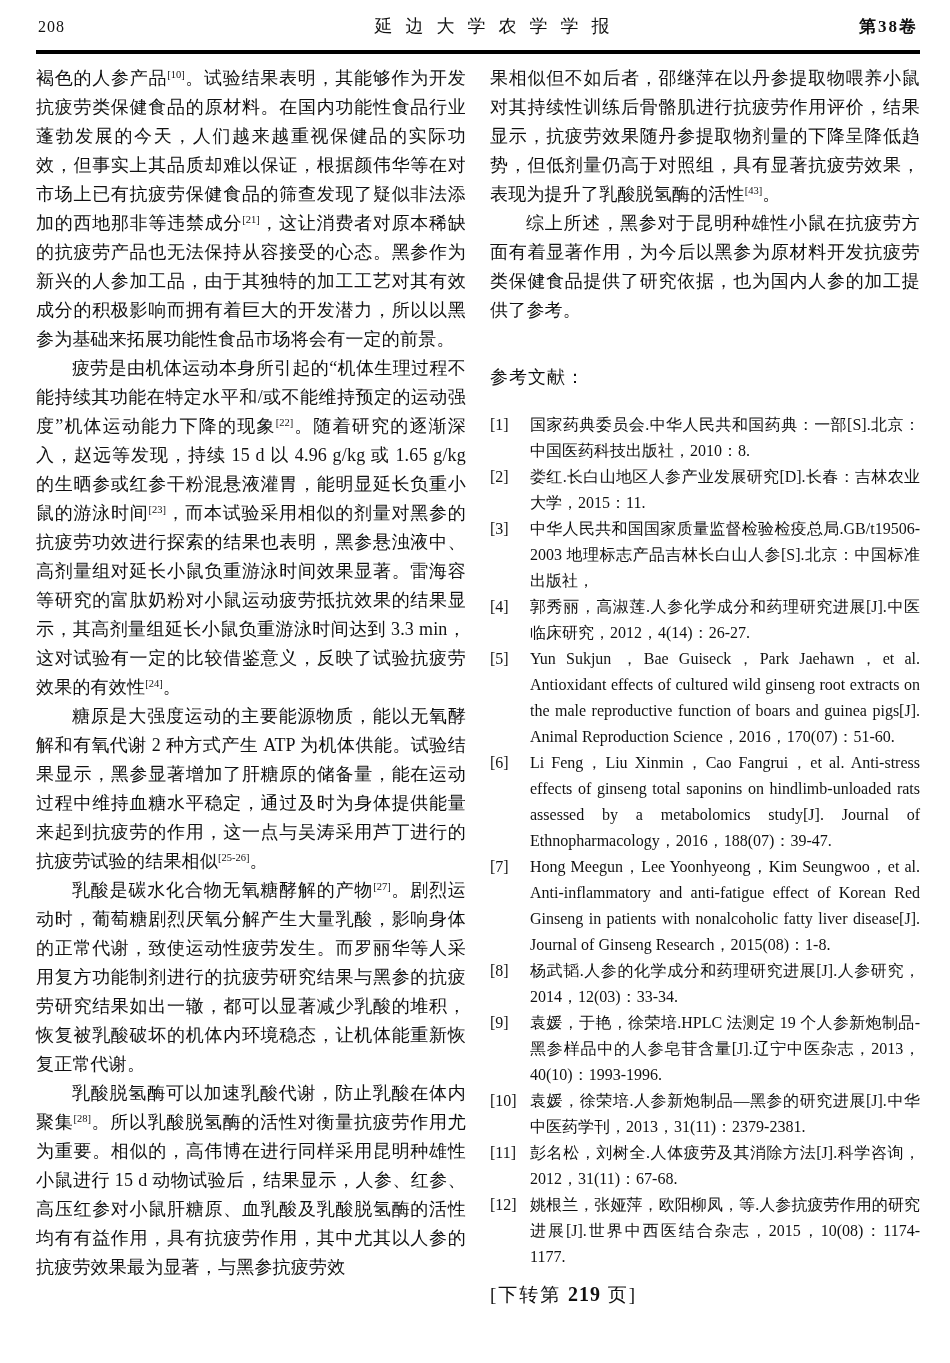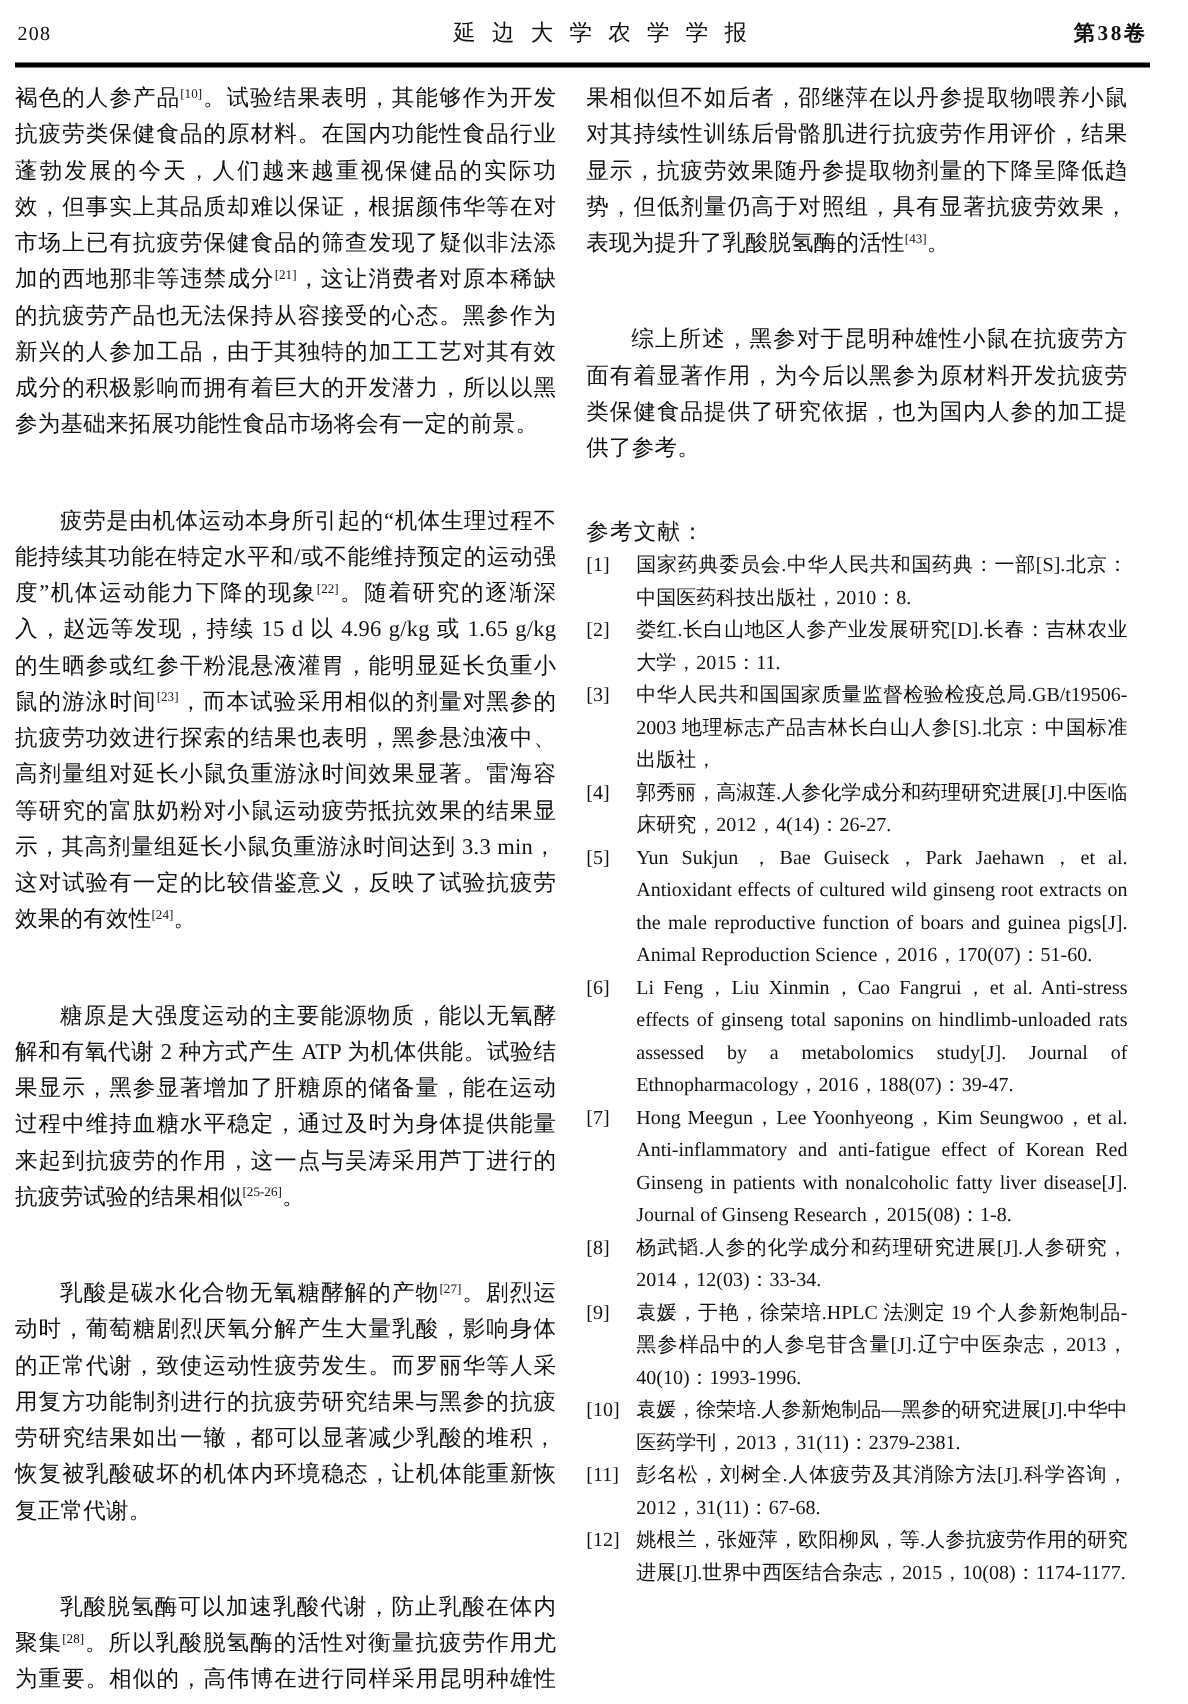--- a/index.html
+++ b/index.html
@@ -1,21 +1,21 @@
 <!DOCTYPE html>
 <html><head>
 <meta charset="utf-8">
 <style>
   * { margin: 0; padding: 0; box-sizing: border-box; }
   html, body { width: 950px; height: 1363px; background: #ffffff; overflow: hidden; }
   body {
     font-family: "Liberation Serif", "DejaVu Serif", serif;
     color: #111111;
   }
-  .page { width: 950px; height: 1363px; padding: 12px 30px 0 12px; }
+  .page { width: 950px; height: 1363px; padding: 12px 30px 0 36px; }
 
   
   .page-header {
     display: flex; align-items: baseline; justify-content: space-between;
     padding: 2px 2px 12px 2px;
     border-bottom: 4px solid #000;
     font-size: 17px;
   }
   .page-number { font-size: 16px; letter-spacing: 1px; }
   .journal-title { font-size: 18px; letter-spacing: 13px; text-indent: 13px; margin-left: 60px; }
@@ -25,30 +25,30 @@
   .columns { display: flex; gap: 24px; padding-top: 10px; }
   .col { width: 433px; }
 
   
   .para {
     font-size: 18px;
     line-height: 29px;
     text-align: justify;
     letter-spacing: 0.2px;
   }
-  .para.indent { text-indent: 2em; margin-top: 48px; }
+  .para.indent { text-indent: 2em; }
   .sup {
     font-size: 10.5px;
     vertical-align: 6px;
     line-height: 0;
     letter-spacing: 0;
   }
 
   
-  .ref-heading { font-size: 18px; line-height: 29px; margin-top: 38px; margin-bottom: 0; letter-spacing: 1px; }
+  .ref-heading { font-size: 18px; line-height: 29px; margin-top: 38px; margin-bottom: 20px; letter-spacing: 1px; }
   .ref-item { display: flex; font-size: 16px; line-height: 26px; }
   .ref-label { flex: 0 0 40px; width: 40px; }
   .ref-text { flex: 1; text-align: justify; }
 
   
   .continuation { margin-top: 12px; font-size: 19px; letter-spacing: 2px; }
   .continuation .page-num { font-weight: bold; font-size: 20px; letter-spacing: 1px; }
 </style>
 </head>
 <body>
@@ -123,16 +123,17 @@
           <div class="ref-item">
             <span class="ref-label">[11]</span>
             <div class="ref-text">彭名松，刘树全.人体疲劳及其消除方法[J].科学咨询，2012，31(11)：67-68.</div>
           </div>
           <div class="ref-item">
             <span class="ref-label">[12]</span>
             <div class="ref-text">姚根兰，张娅萍，欧阳柳凤，等.人参抗疲劳作用的研究进展[J].世界中西医结合杂志，2015，10(08)：1174-1177.</div>
           </div>
         </div>
 
+      <div class="continuation"><span>[下转第 </span><span class="page-num">219</span><span> 页]</span></div>
     </div>
 
   </div>
 </div>
 
 </body></html>

